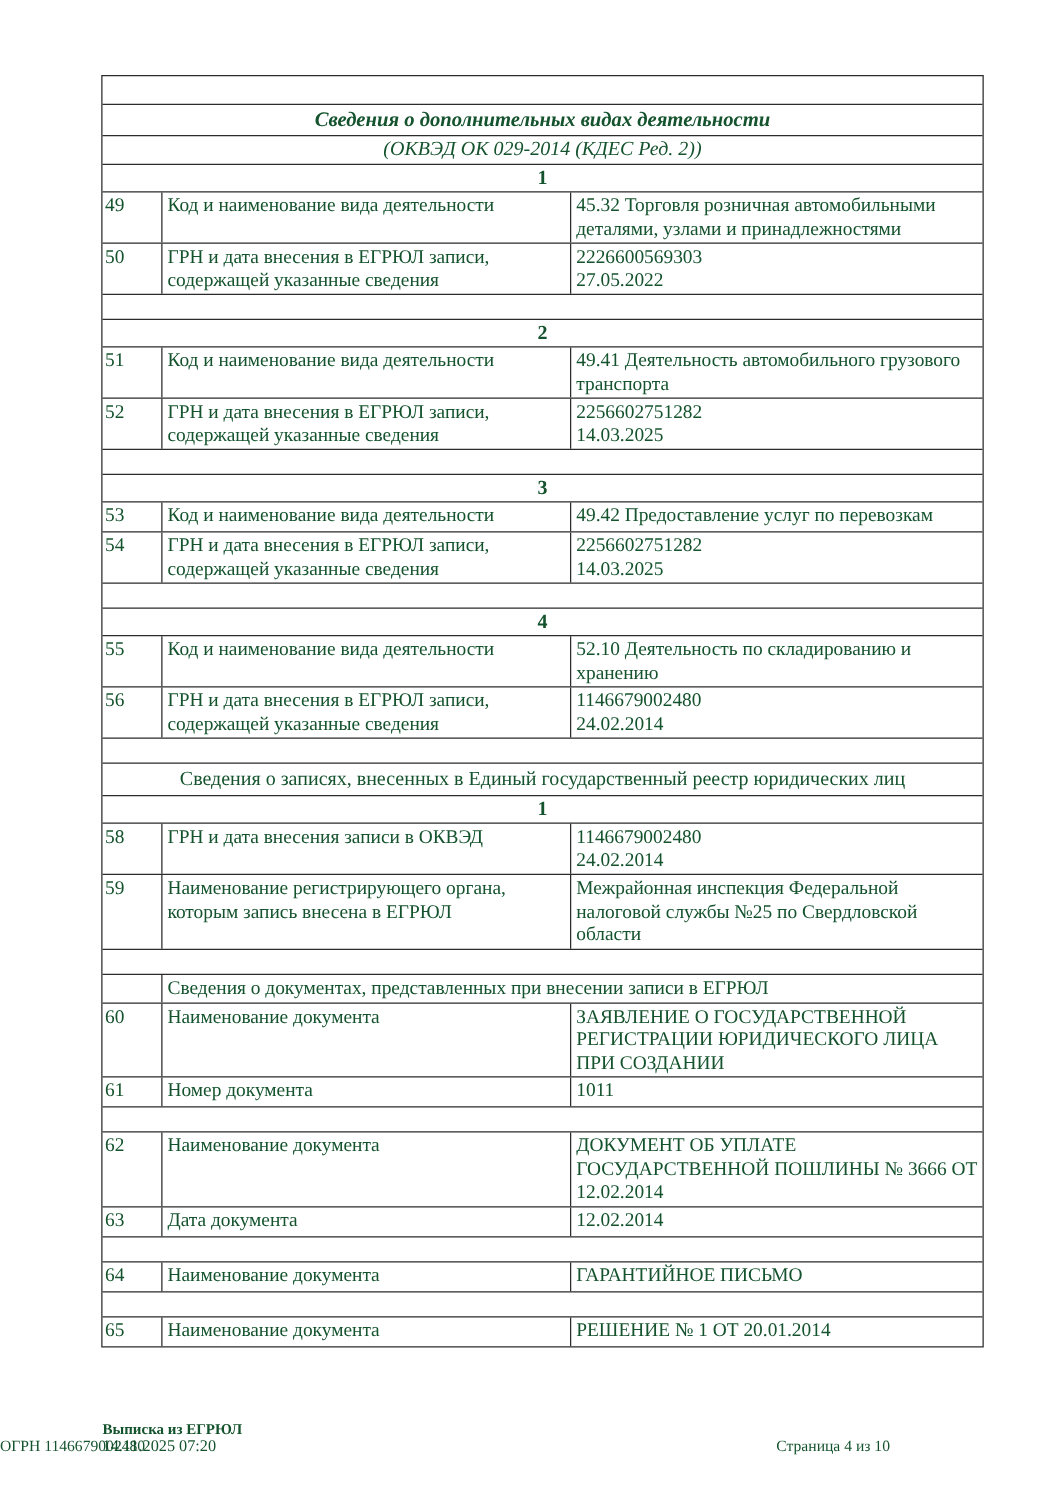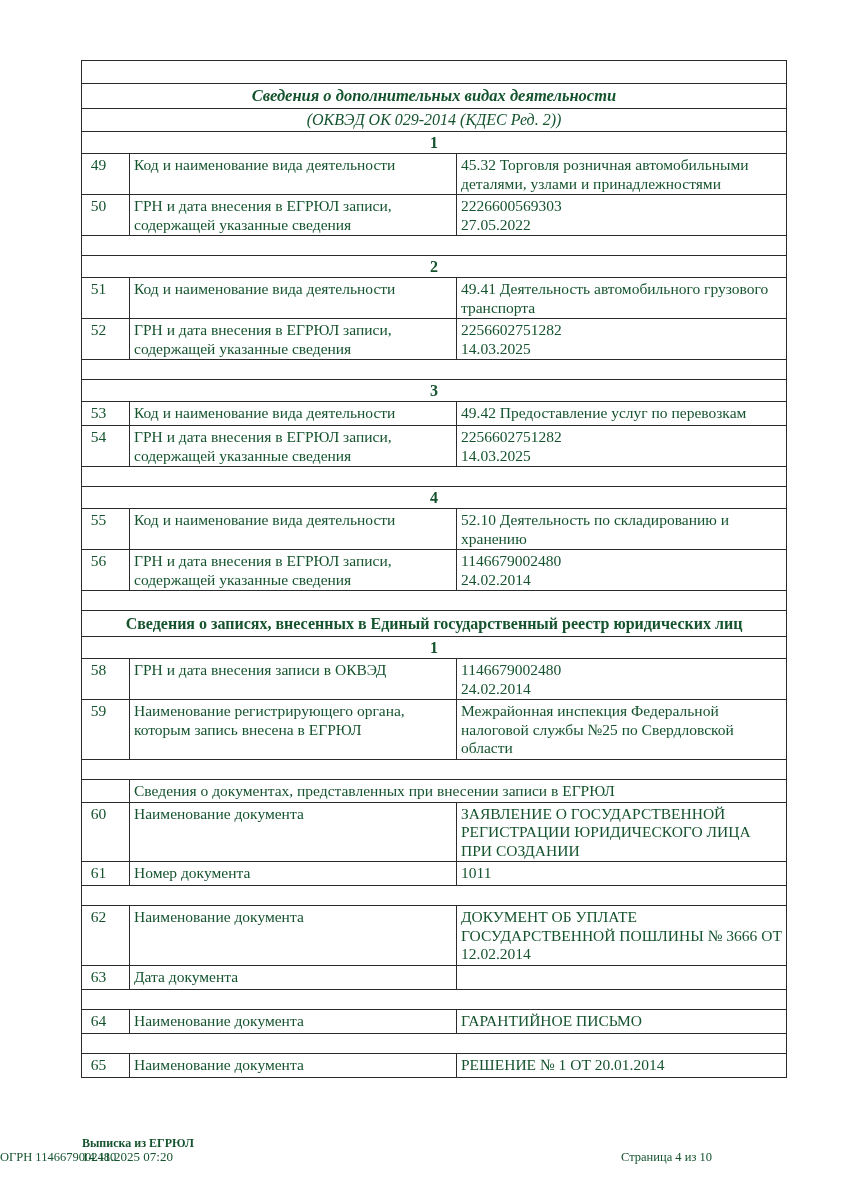--- a/index.html
+++ b/index.html
@@ -32,21 +32,20 @@
   }
   .t-row + .t-row { border-top: 1px solid #2b2b2b; }
   .cell {
     box-sizing: border-box;
     font-size: 15.5px;
     line-height: 18.5px;
   }
   .c-num {
     flex: 0 0 48px;
     border-right: 1px solid #2b2b2b;
-    text-align: center;
     padding: 2px 16px 1px 2px;
   }
   .c-label {
     flex: 0 0 327px;
     border-right: 1px solid #2b2b2b;
     padding: 2px 4px 1px 4px;
   }
   .c-value {
     flex: 1 1 auto;
     padding: 2px 3px 1px 4px;
@@ -81,21 +80,21 @@
     justify-content: center;
     align-items: center;
     font-weight: bold;
     font-size: 16px;
     text-align: center;
   }
   .section-title-row {
     height: 26px;
     justify-content: center;
     align-items: center;
-    font-weight: bold;
+    font-weight: normal;
     font-size: 16px;
     text-align: right;
   }
   .page-footer {
     position: absolute;
     left: 0;
     top: 1134px;
     width: 772px;
     height: 40px;
     font-size: 12.5px;
@@ -244,20 +243,21 @@
     <div class="t-row spacer-row"></div>
 
     <div class="t-row data-row">
       <div class="cell c-num">62</div>
       <div class="cell c-label">Наименование документа</div>
       <div class="cell c-value">ДОКУМЕНТ ОБ УПЛАТЕ ГОСУДАРСТВЕННОЙ ПОШЛИНЫ № 3666 ОТ 12.02.2014</div>
     </div>
     <div class="t-row data-row">
       <div class="cell c-num">63</div>
       <div class="cell c-label">Дата документа</div>
+      <div class="cell c-value">12.02.2014</div>
     </div>
     <div class="t-row spacer-row"></div>
 
     <div class="t-row data-row">
       <div class="cell c-num">64</div>
       <div class="cell c-label">Наименование документа</div>
       <div class="cell c-value">ГАРАНТИЙНОЕ ПИСЬМО</div>
     </div>
     <div class="t-row spacer-row"></div>
 

